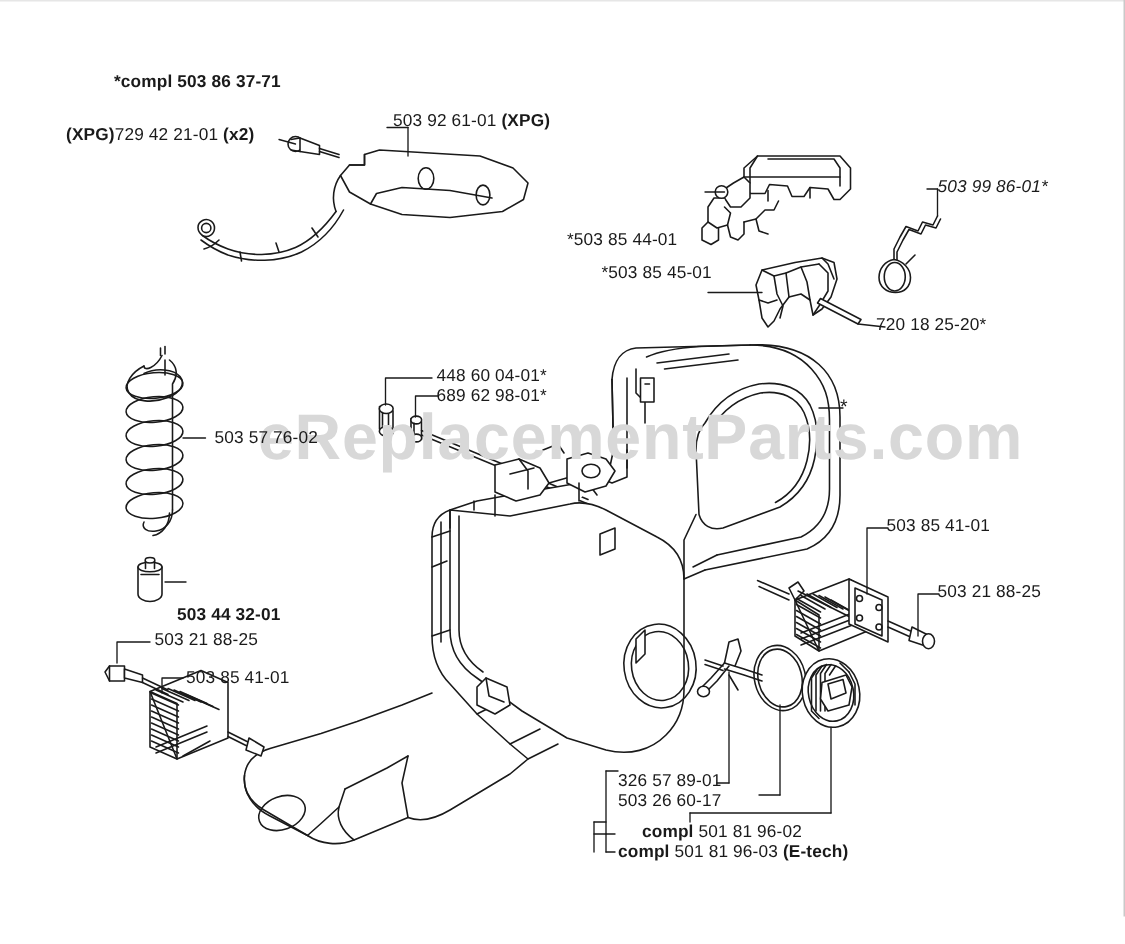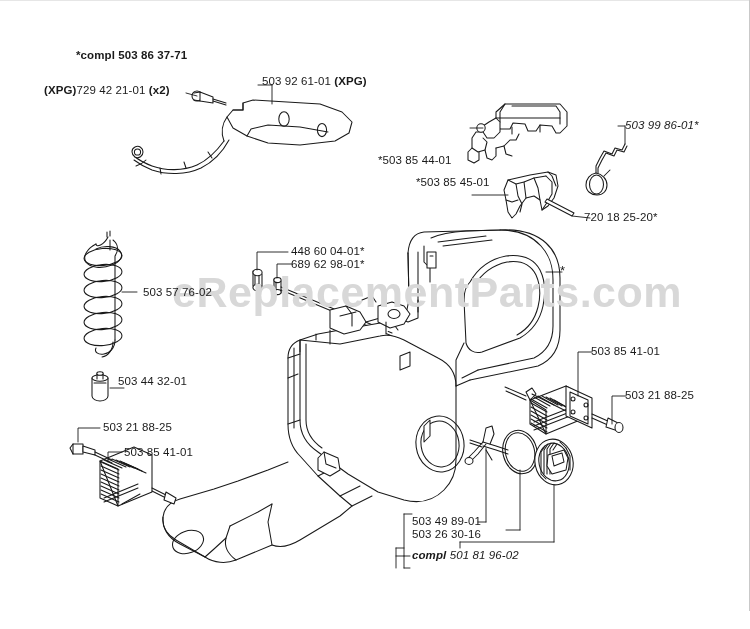--- a/index.html
+++ b/index.html
@@ -434,46 +434,49 @@
   <div class="lbl" style="left:44px; top:84px;">
     <span class="bold">(XPG)</span><span>729 42 21-01</span> <span class="bold">(x2)</span>
   </div>
 
   <div class="lbl" style="left:262px; top:75px;">
     <span>503 92 61-01</span> <span class="bold">(XPG)</span>
   </div>
 
   <div class="lbl" style="left:378px; top:120px;margin-top:34px;">*503 85 44-01</div>
 
-  <div class="lbl" style="left:401px; top:176px;margin-left:15px;">*503 85 45-01</div>
+  <div class="lbl" style="left:401px; top:176px;">*503 85 45-01</div>
 
   <div class="lbl" style="left:625px; top:119px;font-style:italic;">503 99 86-01*</div>
 
   <div class="lbl" style="left:584px; top:211px;">720 18 25-20*</div>
 
   <div class="lbl" style="left:143px; top:286px;">503 57 76-02</div>
 
-  <div class="lbl" style="left:118px; top:375px;">503 44 32-01</div>
+  <div class="lbl" style="left:118px; top:404px;font-weight:bold;">503 44 32-01</div>
 
   <div class="lbl" style="left:291px; top:245px;">448 60 04-01*</div>
 
   <div class="lbl" style="left:291px; top:258px;">689 62 98-01*</div>
 
   <div class="lbl" style="left:103px; top:421px;">503 21 88-25</div>
 
   <div class="lbl" style="left:124px; top:446px;">503 85 41-01</div>
 
   <div class="lbl" style="left:591px; top:345px;">503 85 41-01</div>
 
   <div class="lbl" style="left:625px; top:389px;">503 21 88-25</div>
 
   <div class="lbl" style="left:560px; top:264px; font-size:13px;">*</div>
 
-  <div class="lbl" style="left:412px; top:515px;">503 49 89-01</div>
-
-  <div class="lbl" style="left:412px; top:528px;">503 26 30-16</div>
-
-  <div class="lbl" style="left:412px; top:549px;font-style:italic;">
+  <div class="lbl" style="left:412px; top:515px;">326 57 89-01</div>
+
+  <div class="lbl" style="left:412px; top:528px;">503 26 60-17</div>
+
+  <div class="lbl" style="left:428px; top:549px;">
     <span class="bold">compl</span> <span>501 81 96-02</span>
   </div>
 
+  <div class="lbl" style="left:412px; top:562px;">
+    <span class="bold">compl</span> <span>501 81 96-03</span> <span class="bold">(E-tech)</span>
+  </div>
 
 </div>
 
 </body></html>

